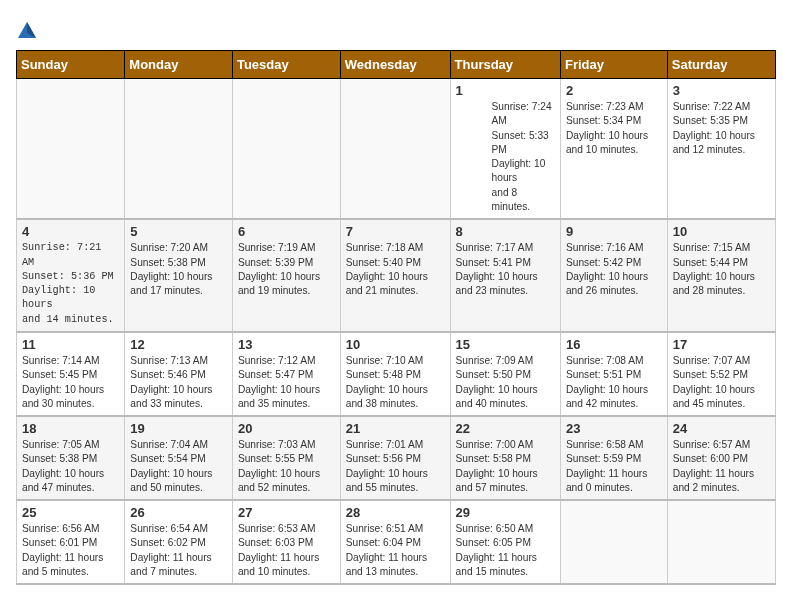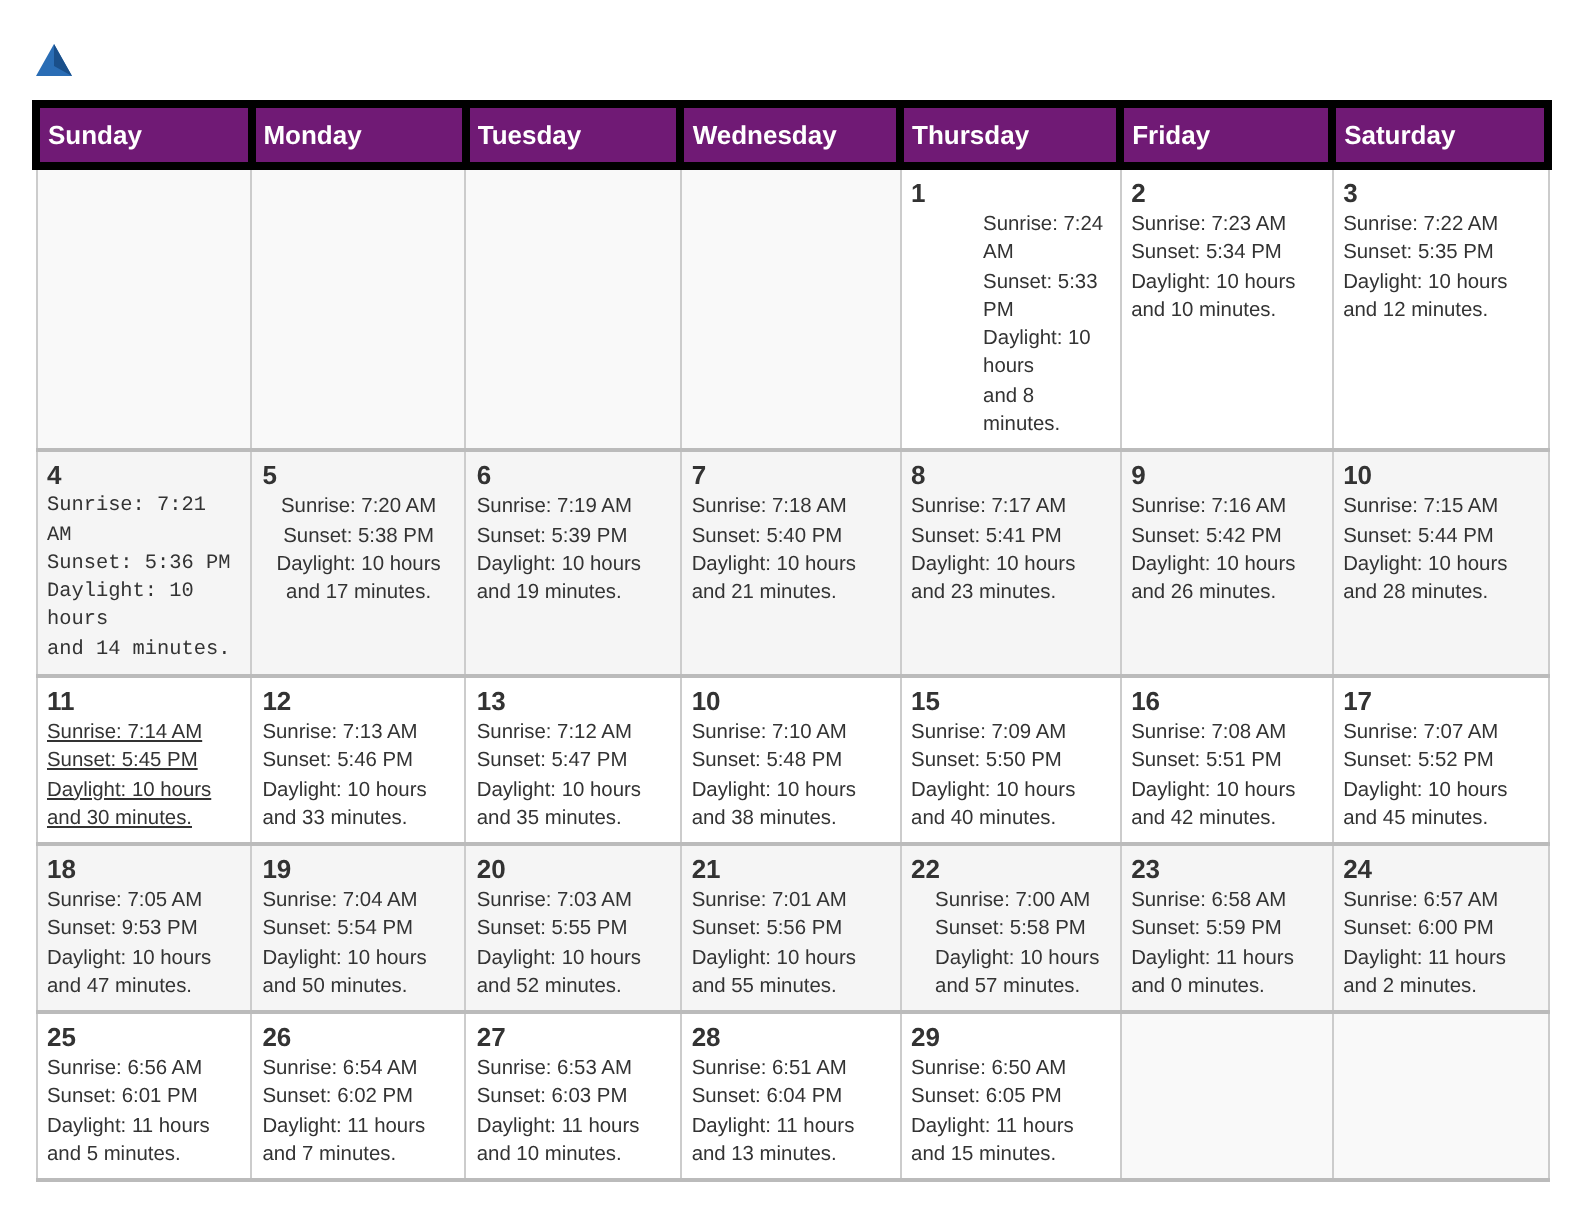--- a/index.html
+++ b/index.html
@@ -45,27 +45,27 @@
     .location {
       font-size: 15px;
       color: #333;
     }
     .calendar {
       width: 100%;
       border-collapse: collapse;
       border: 1px solid #ccc;
     }
     .calendar th {
-      background: #701a75;
+      background: #a16207;
       color: #fff;
       font-size: 13px;
       font-weight: bold;
       padding: 6px 4px;
       text-align: left;
-      border: 4px solid #000000;
+      border: 1px solid #000000;
       margin-top: 24px;
     }
     .calendar td {
       border: 1px solid #ccc;
       vertical-align: top;
       padding: 4px 5px;
       font-size: 10.5px;
       color: #333;
       width: 113px;
       min-height: 90px;
@@ -159,21 +159,21 @@
       <tr>
         <td>
           <span class="day-number">4</span>
           <div class="day-info" style="white-space: pre-line; font-family: Liberation Mono, monospace;">Sunrise: 7:21 AM
 Sunset: 5:36 PM
 Daylight: 10 hours
 and 14 minutes.</div>
         </td>
         <td>
           <span class="day-number">5</span>
-          <div class="day-info" style="white-space: pre-line; text-align: center;">Sunrise: 7:20 AM
+          <div class="day-info" style="white-space: pre-line;">Sunrise: 7:20 AM
 Sunset: 5:38 PM
 Daylight: 10 hours
 and 17 minutes.</div>
         </td>
         <td>
           <span class="day-number">6</span>
           <div class="day-info" style="white-space: pre-line;">Sunrise: 7:19 AM
 Sunset: 5:39 PM
 Daylight: 10 hours
 and 19 minutes.</div>
@@ -203,21 +203,21 @@
           <span class="day-number">10</span>
           <div class="day-info" style="white-space: pre-line;">Sunrise: 7:15 AM
 Sunset: 5:44 PM
 Daylight: 10 hours
 and 28 minutes.</div>
         </td>
       </tr>
       <tr>
         <td>
           <span class="day-number">11</span>
-          <div class="day-info" style="white-space: pre-line; text-decoration: underline;">Sunrise: 7:14 AM
+          <div class="day-info" style="white-space: pre-line;">Sunrise: 7:14 AM
 Sunset: 5:45 PM
 Daylight: 10 hours
 and 30 minutes.</div>
         </td>
         <td>
           <span class="day-number">12</span>
           <div class="day-info" style="white-space: pre-line;">Sunrise: 7:13 AM
 Sunset: 5:46 PM
 Daylight: 10 hours
 and 33 minutes.</div>
@@ -255,21 +255,21 @@
           <div class="day-info" style="white-space: pre-line;">Sunrise: 7:07 AM
 Sunset: 5:52 PM
 Daylight: 10 hours
 and 45 minutes.</div>
         </td>
       </tr>
       <tr>
         <td>
           <span class="day-number">18</span>
           <div class="day-info" style="white-space: pre-line;">Sunrise: 7:05 AM
-Sunset: 9:53 PM
+Sunset: 5:38 PM
 Daylight: 10 hours
 and 47 minutes.</div>
         </td>
         <td>
           <span class="day-number">19</span>
           <div class="day-info" style="white-space: pre-line;">Sunrise: 7:04 AM
 Sunset: 5:54 PM
 Daylight: 10 hours
 and 50 minutes.</div>
         </td>
@@ -282,21 +282,21 @@
         </td>
         <td>
           <span class="day-number">21</span>
           <div class="day-info" style="white-space: pre-line;">Sunrise: 7:01 AM
 Sunset: 5:56 PM
 Daylight: 10 hours
 and 55 minutes.</div>
         </td>
         <td>
           <span class="day-number">22</span>
-          <div class="day-info" style="white-space: pre-line; margin-left: 12px;">Sunrise: 7:00 AM
+          <div class="day-info" style="white-space: pre-line;">Sunrise: 7:00 AM
 Sunset: 5:58 PM
 Daylight: 10 hours
 and 57 minutes.</div>
         </td>
         <td>
           <span class="day-number">23</span>
           <div class="day-info" style="white-space: pre-line;">Sunrise: 6:58 AM
 Sunset: 5:59 PM
 Daylight: 11 hours
 and 0 minutes.</div>

